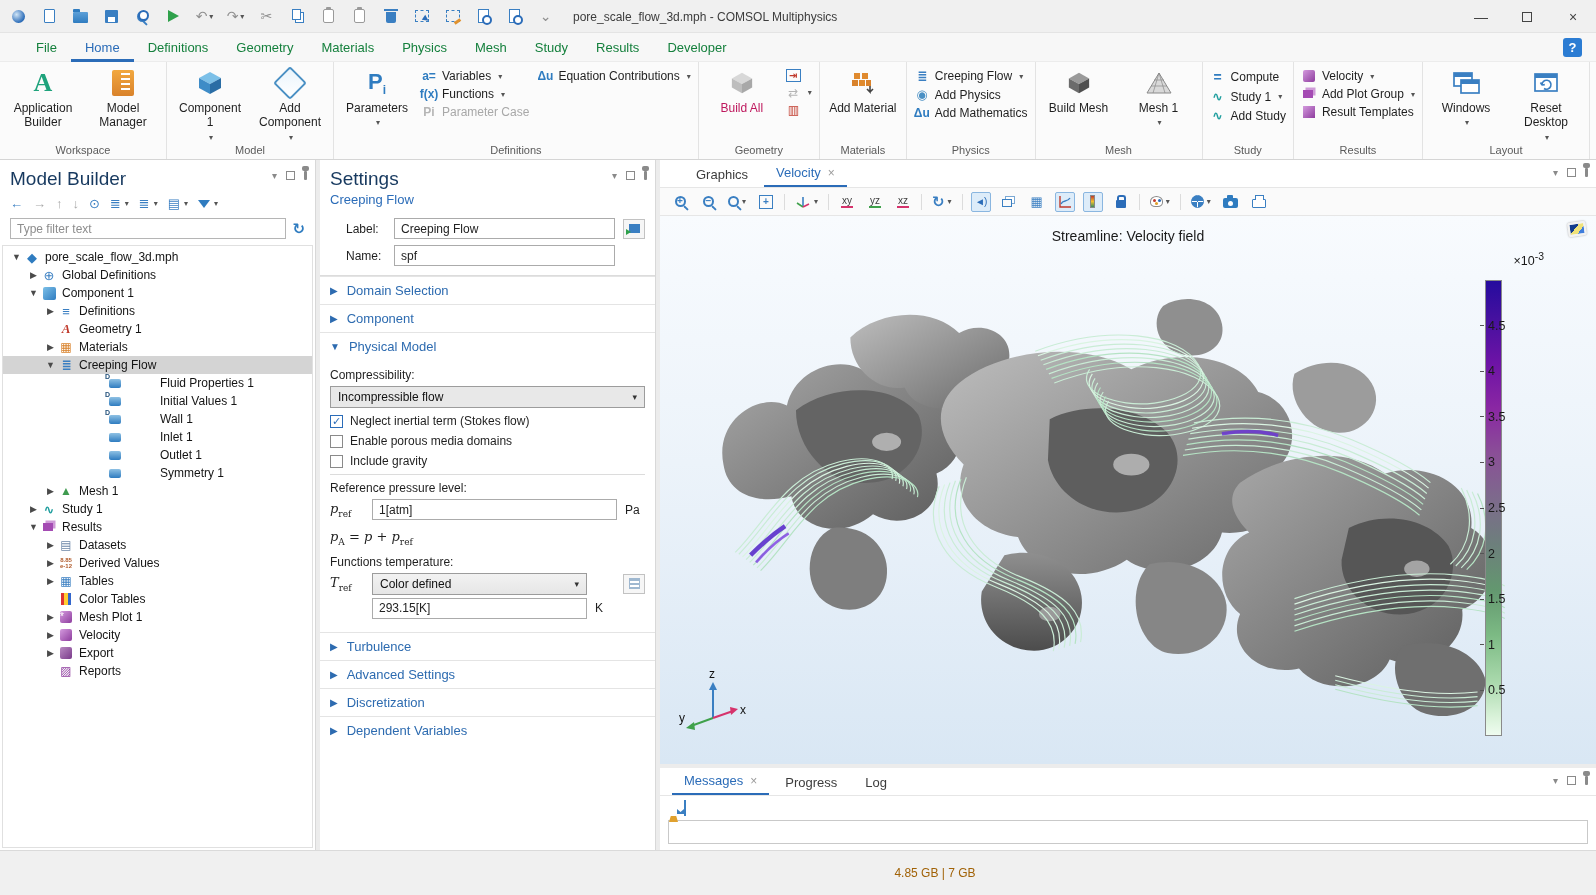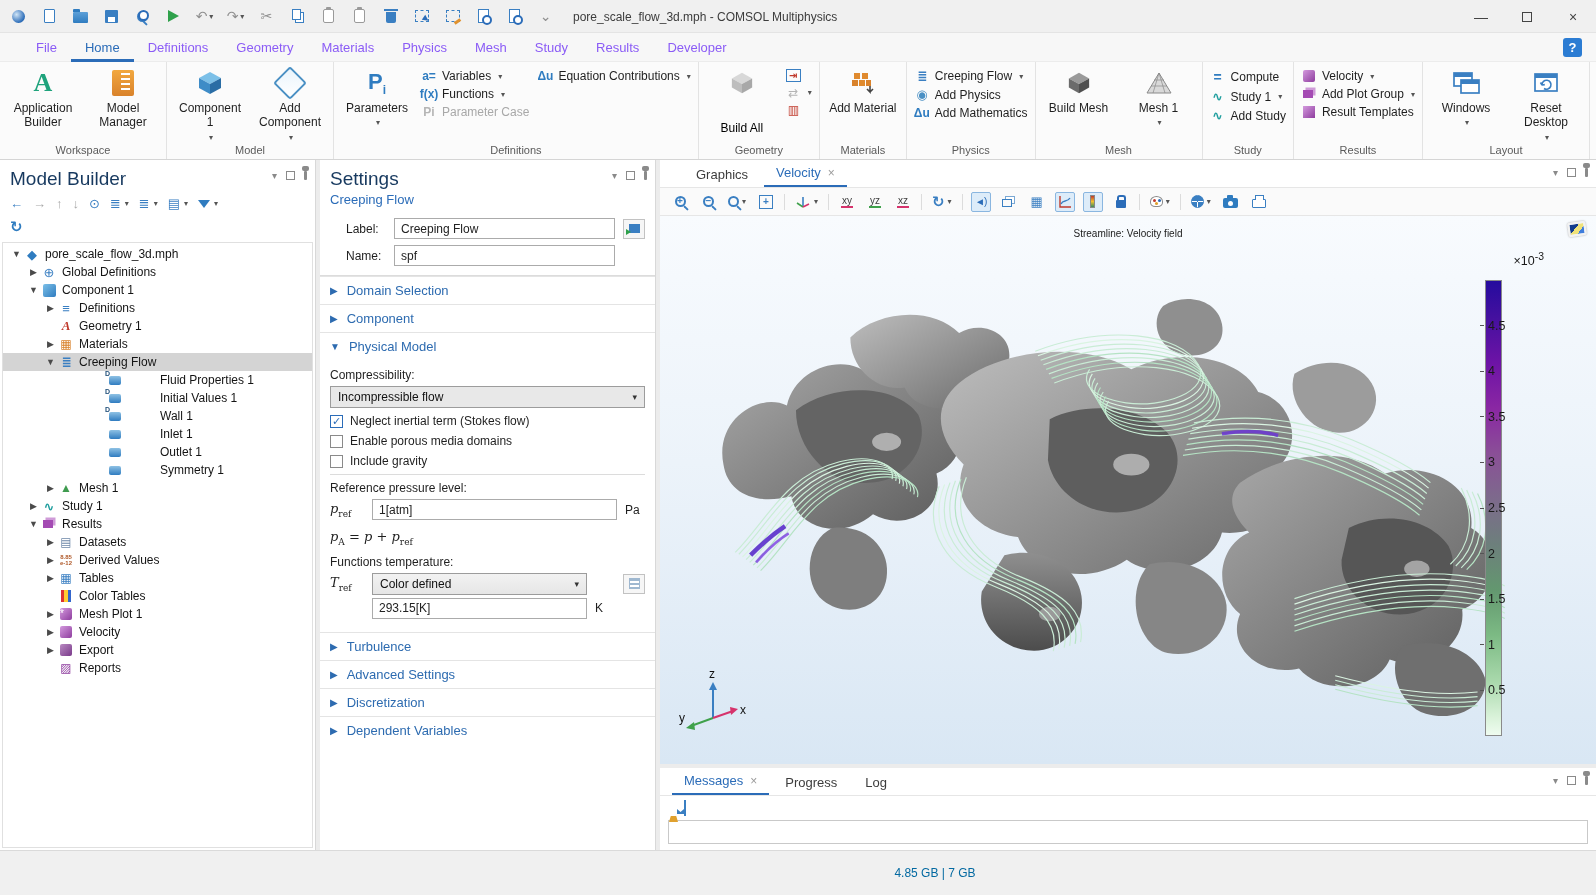--- a/index.html
+++ b/index.html
@@ -28,32 +28,32 @@
   .dash-ic.arrow::after{content:"";position:absolute;right:-1px;bottom:-1px;width:0;height:0;border-left:6px solid #2b6cb8;border-top:3px solid transparent;border-bottom:3px solid transparent;transform:rotate(35deg);}
   .findpage-ic{width:11px;height:14px;background:#fff;border:1.5px solid #3a7fc2;position:relative;}
   .findpage-ic::after{content:"";position:absolute;right:-4px;bottom:-3px;width:6px;height:6px;border:2px solid #2b6cb8;border-radius:50%;background:#fff;}
   .tb-title{position:absolute;left:573px;top:0;height:33px;display:flex;align-items:center;font-size:12px;color:#3c3c3c;}
   .win-controls{position:absolute;right:0;top:0;height:33px;display:flex;}
   .wc{width:46px;height:33px;display:flex;align-items:center;justify-content:center;color:#444;font-size:14px;}
   .wc .maxbox{width:10px;height:10px;border:1.2px solid #444;}
 
   
   .menubar{height:29px;background:#f7f7f7;display:flex;align-items:center;padding-left:22px;position:relative;border-bottom:1px solid #ececec;}
-  .mtab{padding:0 14px;height:29px;display:flex;align-items:center;font-size:13px;color:#8b5cf6;cursor:default;}
+  .mtab{padding:0 14px;height:29px;display:flex;align-items:center;font-size:13px;color:#15803d;cursor:default;}
   .mtab.active{color:#2b6cb8;border-bottom:3px solid #2b6cb8;padding-top:3px;}
   .help-btn{position:absolute;right:14px;top:5px;width:19px;height:19px;background:#2b7cd3;color:#fff;border-radius:3px;display:flex;align-items:center;justify-content:center;font-size:13px;font-weight:bold;}
 
   
   .ribbon{height:98px;background:#fbfbfb;border-bottom:1px solid #d5d5d5;display:flex;align-items:stretch;}
   .rgroup{display:flex;flex-direction:column;border-right:1px solid #e3e3e3;padding:3px 7px 0;}
   .rbody{flex:1;display:flex;gap:8px;align-items:flex-start;}
   .glabel{font-size:11px;color:#5a5a5a;text-align:center;padding:1px 0 3px;}
   .rbtn-big{width:72px;display:flex;flex-direction:column;align-items:center;gap:3px;padding-top:3px;text-align:center;cursor:default;}
   .rbtn-big .blabel{font-size:12px;line-height:1.2;color:#1f1f1f;}
-  .rbtn-big.disabled .blabel{color:#000000;margin-top:20px;}
+  .rbtn-big.disabled .blabel{color:#be185d;}
   .rcol{display:flex;flex-direction:column;gap:4px;padding-top:4px;}
   .rbtn-small{display:flex;align-items:center;gap:5px;font-size:12px;color:#1f1f1f;cursor:default;white-space:nowrap;}
   .rbtn-small.disabled{color:#a8a8a8;}
   .car{font-size:8px;color:#555;margin-left:2px;}
   .bigicon{height:30px;display:flex;align-items:center;justify-content:center;}
   .ric-A{font-size:26px;font-weight:bold;color:#1fa37c;font-family:"Liberation Serif",serif;}
   .ric-mm{width:22px;height:26px;background:linear-gradient(#f2a83f,#d9822b);border-radius:2px;position:relative;}
   .ric-mm::before{content:"";position:absolute;left:9px;top:3px;width:9px;height:20px;background:repeating-linear-gradient(#fff 0 2px,transparent 2px 5px);}
   .ric-pi{font-size:22px;color:#2f7cc0;font-weight:bold;}
   .ric-pi sub{font-size:12px;}
@@ -167,21 +167,21 @@
   .palette{width:13px;height:11px;border:1.5px solid #8a8a8a;border-radius:50% 50% 40% 40%;position:relative;background:#fff;}
   .palette::before{content:"";position:absolute;left:2px;top:2px;width:3px;height:3px;border-radius:50%;background:#c0392b;box-shadow:5px 0 0 #2b6cb8,2px 3px 0 #e0a12e;}
   .aperture{width:13px;height:13px;border-radius:50%;border:1.5px solid #3a7fc2;background:conic-gradient(#3a7fc2 0 22%,#fff 22% 28%,#3a7fc2 28% 47%,#fff 47% 53%,#3a7fc2 53% 72%,#fff 72% 78%,#3a7fc2 78% 97%,#fff 97%);}
   .camera{width:15px;height:10px;background:#2f7cc0;border-radius:2px;position:relative;margin-top:3px;}
   .camera::before{content:"";position:absolute;top:-3px;left:4px;width:6px;height:3px;background:#2f7cc0;border-radius:1px 1px 0 0;}
   .camera::after{content:"";position:absolute;top:2.5px;left:5px;width:5px;height:5px;border-radius:50%;background:#fff;}
   .printer{width:14px;height:9px;background:#fff;border:1.5px solid #3a7fc2;border-radius:1px;position:relative;margin-top:4px;}
   .printer::before{content:"";position:absolute;top:-5px;left:2px;width:7px;height:4px;background:#fff;border:1.5px solid #3a7fc2;border-bottom:none;}
 
   .canvas{flex:1;position:relative;background:linear-gradient(180deg,#f8fbfe 0%,#ecf3fa 45%,#d9e7f4 100%);overflow:hidden;}
-  .plot-title{position:absolute;top:12px;left:0;right:0;text-align:center;font-size:10px;color:#1a1a1a;}
+  .plot-title{position:absolute;top:12px;left:0;right:0;text-align:center;font-size:14px;color:#1a1a1a;}
   .scene{position:absolute;left:0;top:30px;width:852px;height:505px;}
   .corner-img{position:absolute;top:6px;right:10px;width:18px;height:14px;background:linear-gradient(135deg,#123b8c 40%,#efe27a 40% 70%,#3f7ddc 70%);border:2px solid #f2f2f2;border-radius:2px;box-shadow:0 0 2px #999;transform:rotate(-8deg);}
 
   
   .cbar-wrap{position:absolute;right:48px;top:30px;bottom:10px;width:80px;}
   .cbar-exp{position:absolute;top:5px;right:4px;font-size:12.5px;color:#1a1a1a;}
   .cbar{position:absolute;top:34px;bottom:18px;right:46px;width:17px;border:1px solid #8a8a8a;
     background:linear-gradient(180deg,#250b9e 0%,#44109f 8%,#6d13a6 18%,#8a27a3 28%,#8a4f97 38%,#7d6a8c 48%,#6d7f7c 58%,#63976f 68%,#7cba84 78%,#a8d8ab 88%,#d9f2d9 96%,#effcf0 100%);}
   .ctick{position:absolute;right:8px;width:60px;display:flex;align-items:center;gap:4px;font-size:12.5px;color:#1a1a1a;margin-left:20px;}
   .ctick .dash{width:4px;height:1px;background:#555;}
@@ -193,21 +193,21 @@
   .msg-panel{height:82px;background:#fff;display:flex;flex-direction:column;}
   .msg-tools{height:24px;display:flex;align-items:center;gap:12px;padding:0 12px;}
   .broom{width:3px;height:9px;background:#b4752e;position:relative;transform:rotate(35deg);margin-top:-3px;}
   .broom::after{content:"";position:absolute;left:-3px;top:8px;width:9px;height:6px;background:#e0a12e;clip-path:polygon(0 100%,20% 0,80% 0,100% 100%);}
   .mailwin{width:15px;height:11px;border:1.5px solid #3a7fc2;position:relative;background:#fff;}
   .mailwin::after{content:"";position:absolute;right:1px;bottom:1px;width:7px;height:5px;background:#3a7fc2;clip-path:polygon(0 0,50% 60%,100% 0,100% 100%,0 100%);}
   .msg-input{margin:0 8px 6px;flex:1;border:1px solid #c9c9c9;background:#fff;}
 
   
   .statusbar{height:45px;background:#f0f0f0;border-top:1px solid #dadada;display:flex;align-items:center;justify-content:center;}
-  .statusbar .mem{font-size:12px;color:#0369a1;transform:translateX(137px);}
+  .statusbar .mem{font-size:12px;color:#a16207;transform:translateX(137px);}
 </style>
 </head>
 <body>
 
 <div class="titlebar">
   <div class="qat">
     <span class="qicon">
         <span class="logo-dot"></span>
       </span>
     <span class="qicon">
@@ -551,20 +551,21 @@
       <span class="grp">⊙</span>
       <span class="grp">≣<span class="car">▾</span></span>
       <span class="grp">≣<span class="car">▾</span></span>
       <span class="grp">▤<span class="car">▾</span></span>
       <span class="grp">
           <span class="funnel"></span>
           <span class="car">▾</span>
         </span>
     </div>
     <div class="filter-row">
+      <input class="filter-input" placeholder="Type filter text" style="">
       <span class="refresh">↻</span>
     </div>
     <div class="tree">
       <div class="trow lvl0">
           <span class="tw">▼</span>
           <span class="ti ic-mph">◆</span>
           <span class="tl">pore_scale_flow_3d.mph</span>
         </div>
       <div class="trow lvl1">
           <span class="tw">▶</span>

